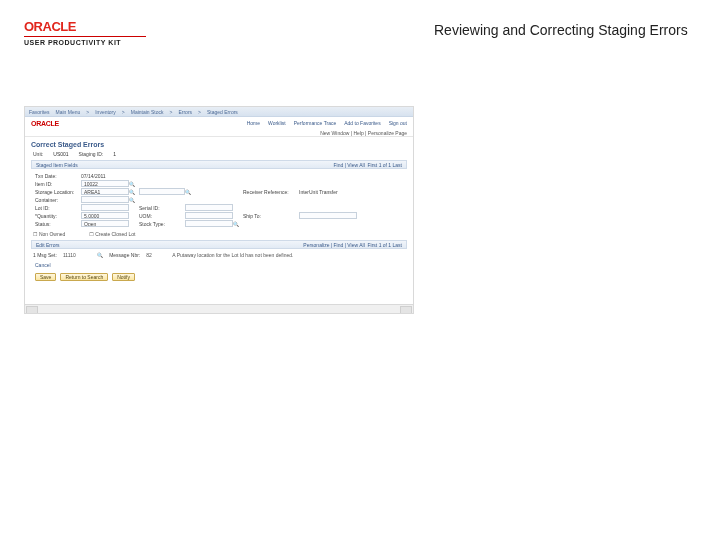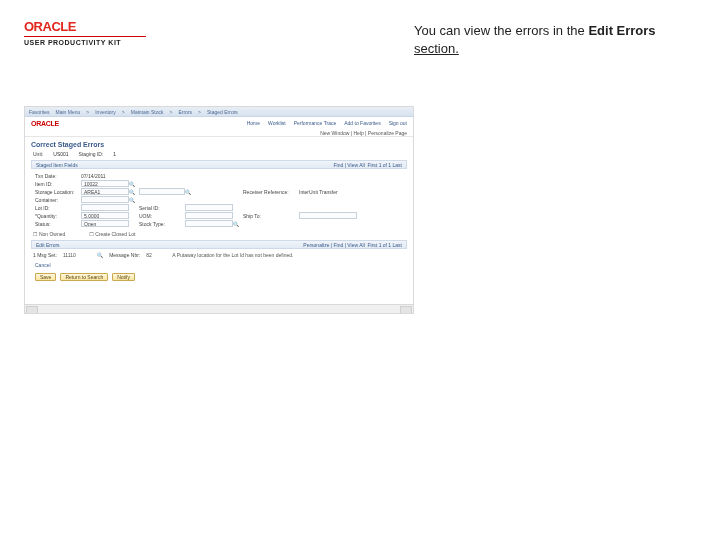--- a/index.html
+++ b/index.html
@@ -8,20 +8,21 @@
     font-size: 13px;
     color: #333;
     background: #fff;
     width: 720px;
     height: 540px;
     position: relative;
   }
   .page {
     display: flex;
     padding: 20px 24px;
+    gap: 20px;
   }
   .left-col {
     width: 390px;
     flex-shrink: 0;
   }
   .right-col {
     flex: 1;
     padding-top: 2px;
   }
   .logo-block {
@@ -348,17 +349,15 @@
         <div class="mini-btn">Save</div>
         <div class="mini-btn">Return to Search</div>
         <div class="mini-btn">Notify</div>
       </div>
 
       <div class="scroll-gutter"></div>
     </div>
   </div>
 
   <div class="right-col">
-    <div class="step-desc">
-      <span>You can view the errors in the </span><b>Edit Errors</b><span class="underline"> section.</span>
-    </div>
+    <div class="page-title">Reviewing and Correcting Staging Errors</div>
   </div>
 </div>
 
 </body></html>

